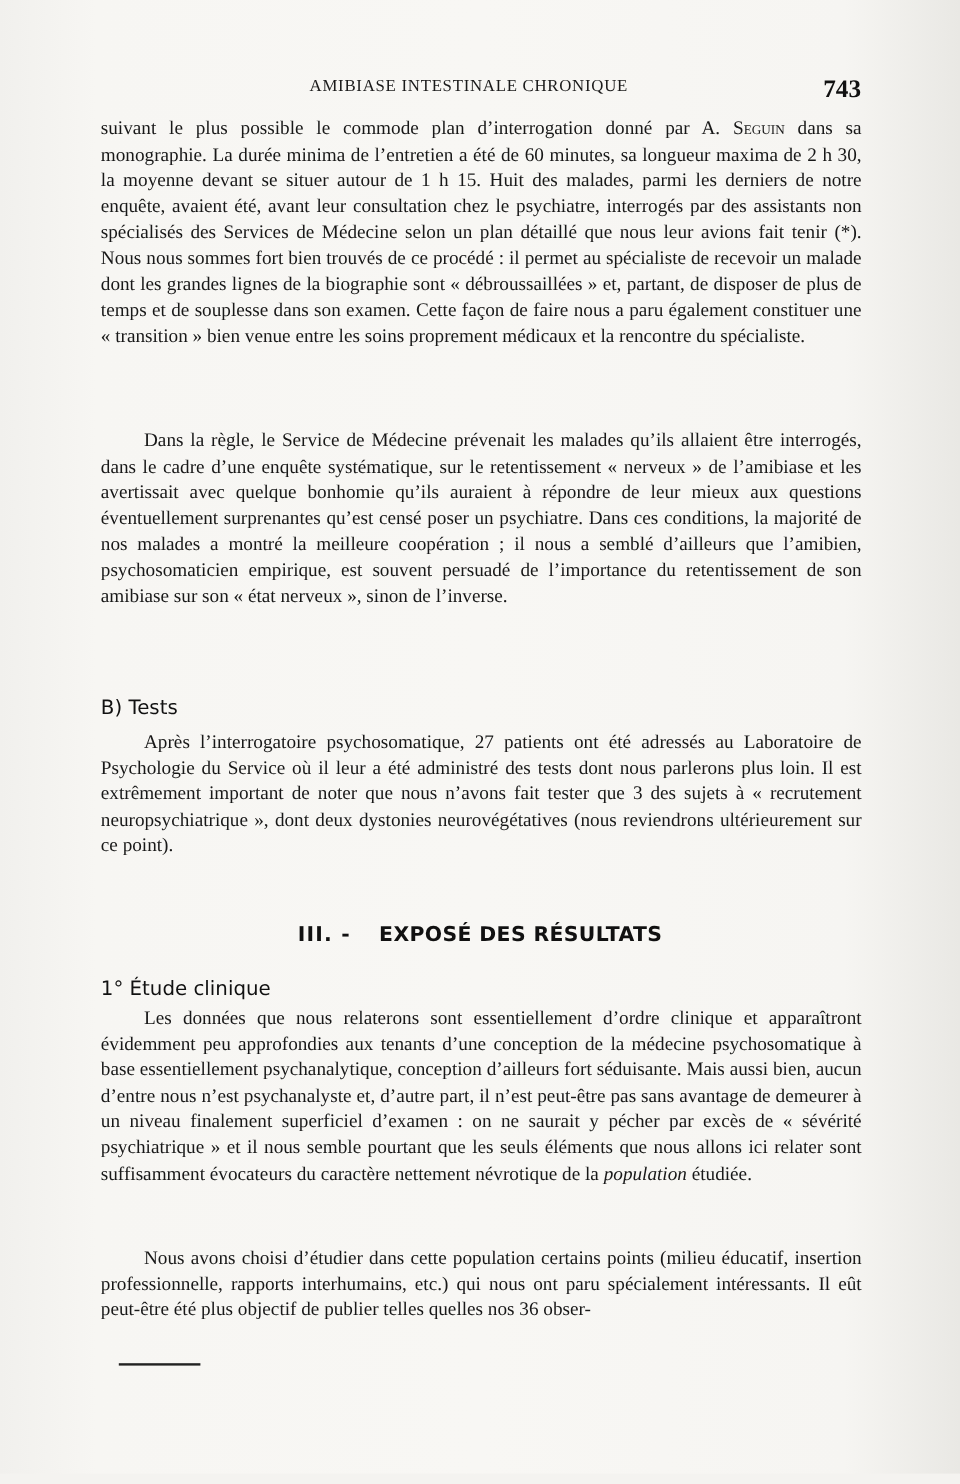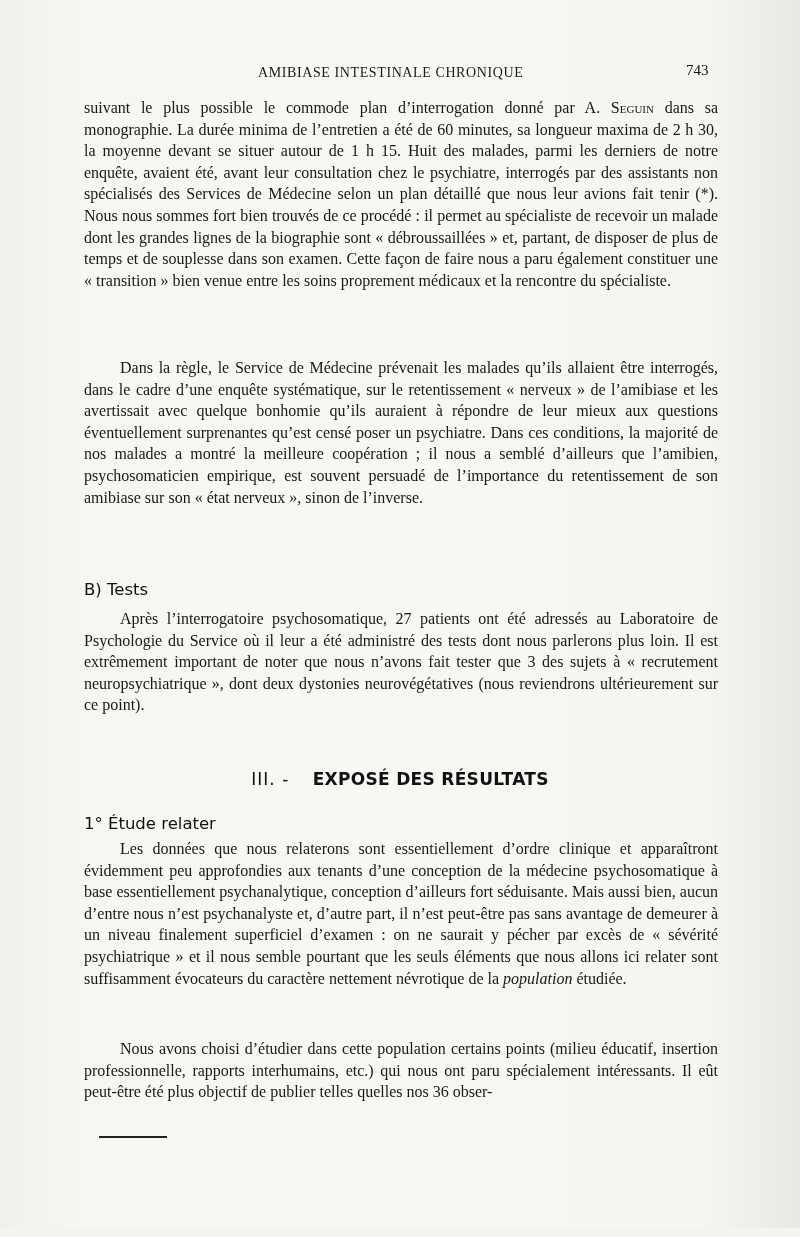--- a/index.html
+++ b/index.html
@@ -34,22 +34,22 @@
       font-family: "Liberation Serif", serif;
       font-size: 14px;
       letter-spacing: 0.6px;
       color: #1a1a1a;
     }
     .page-number {
       position: absolute;
       left: 686px;
       top: 0;
       font-family: "Liberation Serif", serif;
-      font-weight: normal;
-      font-size: 15px;
+      font-weight: bold;
+      font-size: 21px;
       color: #111;
     }
     .text-block {
       position: absolute;
       left: 84px;
       width: 634px;
       font-family: "Liberation Serif", serif;
       font-size: 16px;
       line-height: 21.6px;
       text-align: justify;
@@ -72,21 +72,21 @@
     .heading-main {
       position: absolute;
       left: 0;
       width: 800px;
       text-align: center;
       font-family: "DejaVu Sans", sans-serif;
       font-size: 17px;
       color: #111;
       top: 769px;
     }
-    .heading-main .roman { font-weight: normal; letter-spacing: 1px; margin-right: 18px; }
+    .heading-main .roman { font-weight: bold; letter-spacing: 1px; margin-right: 18px; }
     .heading-main .b { font-weight: bold; letter-spacing: 0.3px; }
     .footnote-rule {
       position: absolute;
       left: 99px;
       top: 1136px;
       width: 68px;
       height: 2px;
       background: #222;
     }
     .footnote {
@@ -127,21 +127,21 @@
     <p class="indent">Après l’interrogatoire psychosomatique, 27 patients ont été adressés au Laboratoire de Psychologie du Service où il leur a été administré des tests dont nous parlerons plus loin. Il est extrêmement important de noter que nous n’avons fait tester que 3 des sujets à « recrutement neuropsychiatrique », dont deux dystonies neurovégétatives (nous reviendrons ultérieurement sur ce point).</p>
   </div>
 
   <div class="heading-main">
     <span class="roman">III. -</span>
     <span class="b">EXPOSÉ DES RÉSULTATS</span>
   </div>
 
   <div class="heading-sub" style="top:814px;">
     <span>1°</span>
-    <span class="b">Étude relater</span>
+    <span class="b">Étude clinique</span>
   </div>
 
   <div class="text-block" style="top:838px;">
     <p class="indent"><span>Les données que nous relaterons sont essentiellement d’ordre clinique et apparaîtront évidemment peu approfondies aux tenants d’une conception de la médecine psychosomatique à base essentiellement psychanalytique, conception d’ailleurs fort séduisante. Mais aussi bien, aucun d’entre nous n’est psychanalyste et, d’autre part, il n’est peut-être pas sans avantage de demeurer à un niveau finalement superficiel d’examen : on ne saurait y pécher par excès de « sévérité psychiatrique » et il nous semble pourtant que les seuls éléments que nous allons ici relater sont suffisamment évocateurs du caractère nettement névrotique de la </span><span class="italic">population</span><span> étudiée.</span></p>
   </div>
 
   <div class="text-block" style="top:1038px;">
     <p class="indent">Nous avons choisi d’étudier dans cette population certains points (milieu éducatif, insertion professionnelle, rapports interhumains, etc.) qui nous ont paru spécialement intéressants. Il eût peut-être été plus objectif de publier telles quelles nos 36 obser-</p>
   </div>
 

